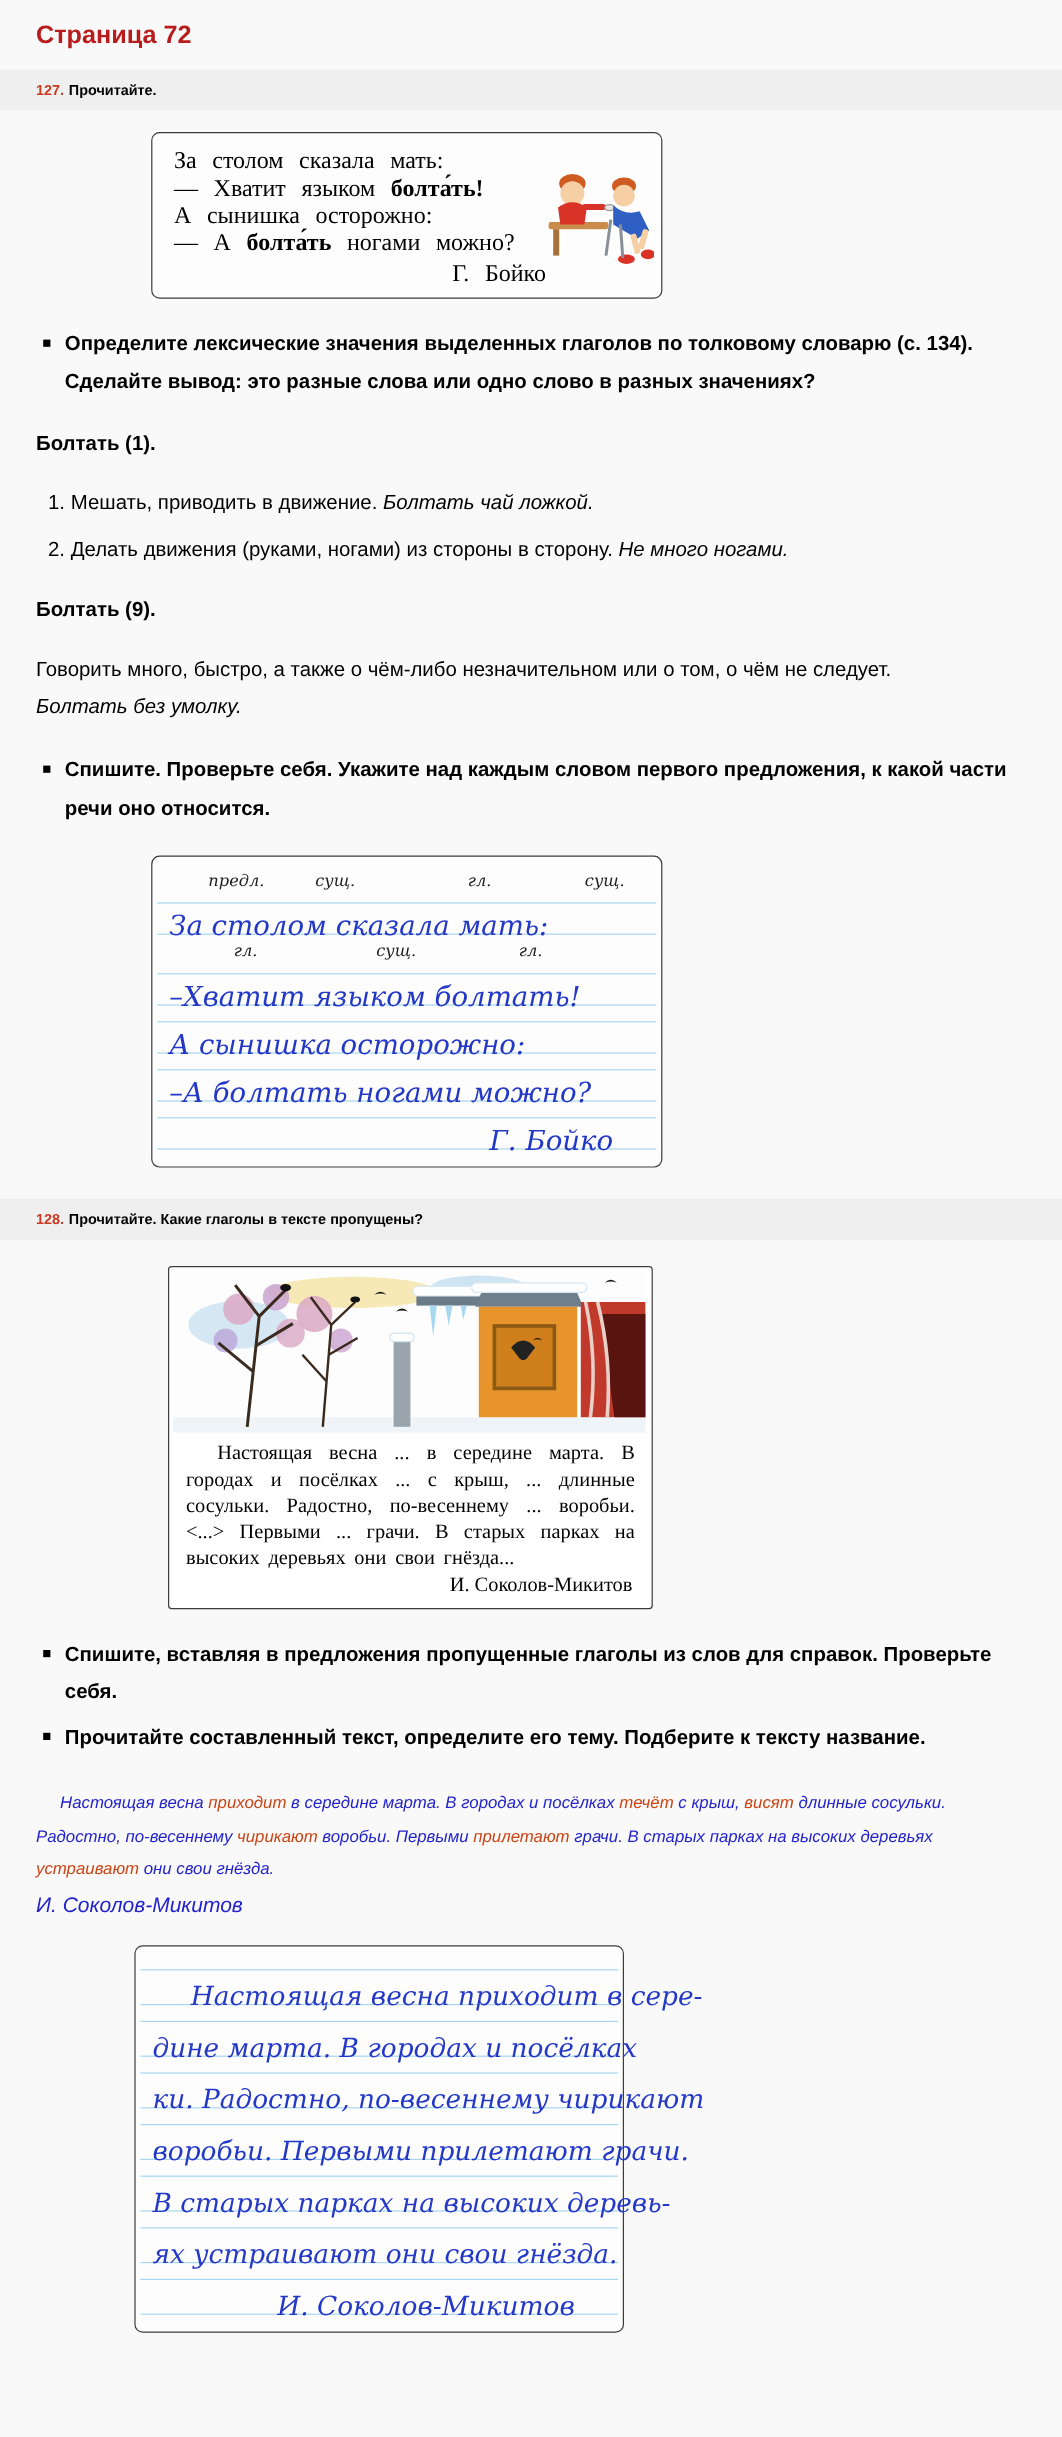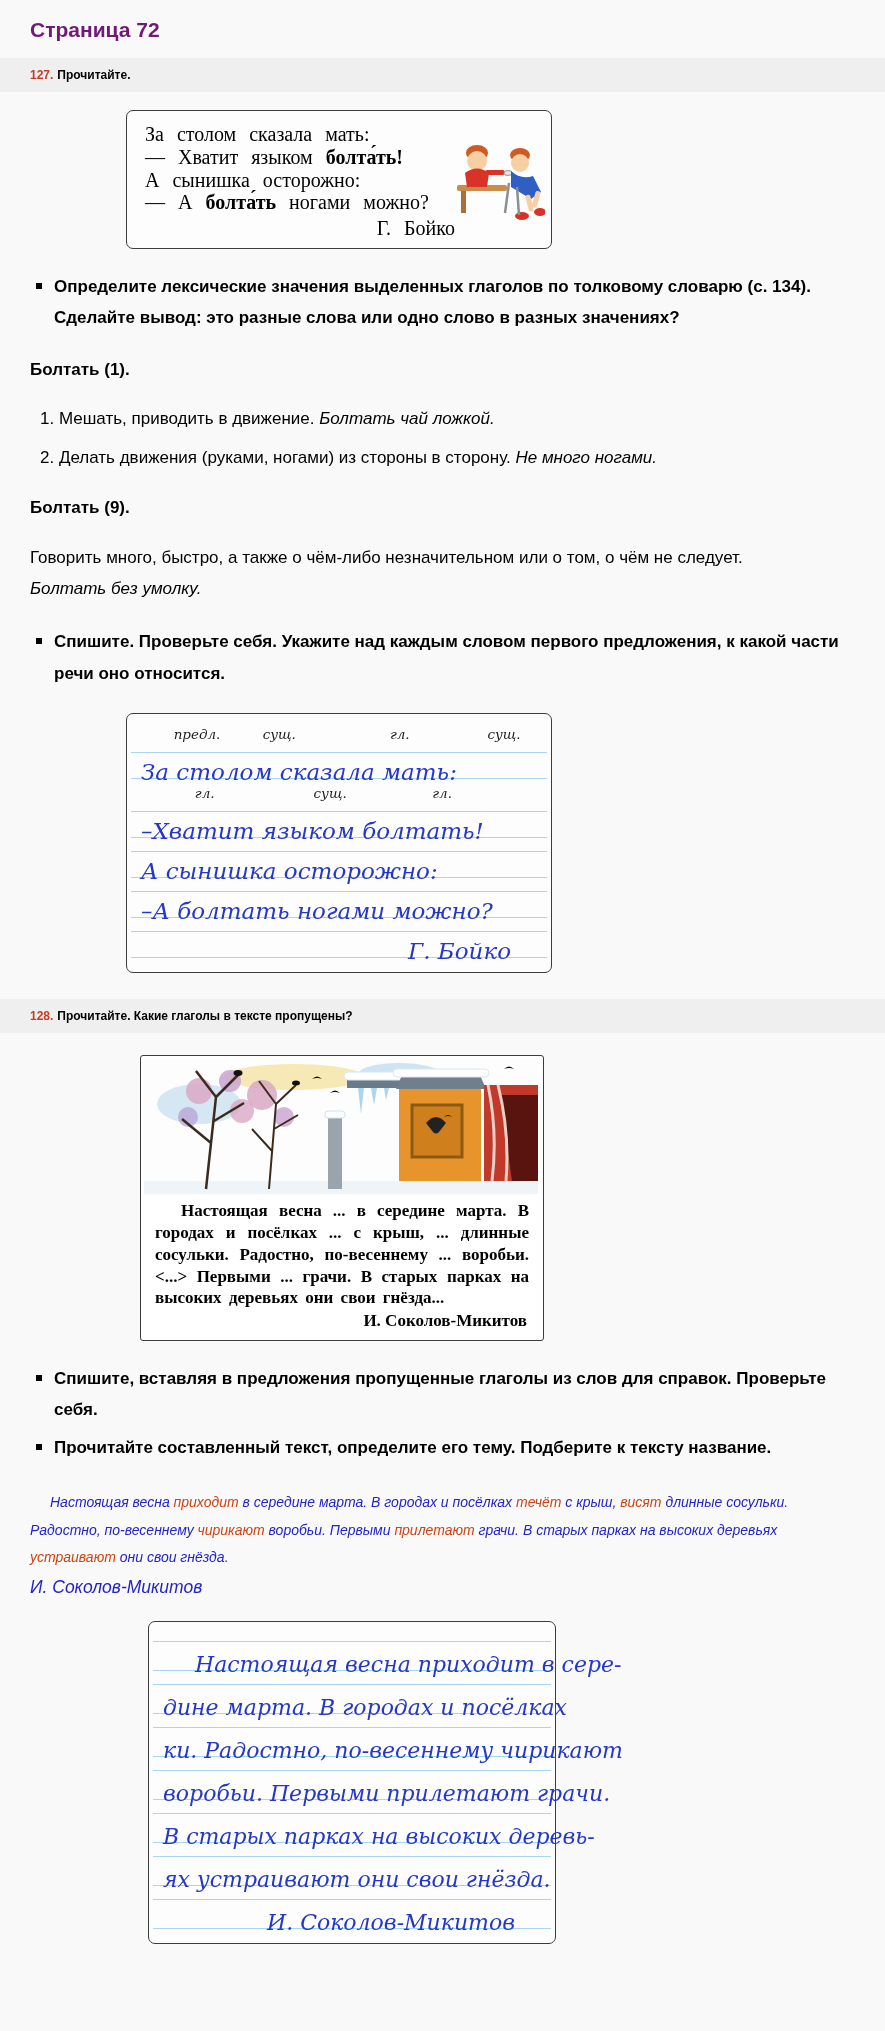--- a/index.html
+++ b/index.html
@@ -1,17 +1,17 @@
 <!DOCTYPE html>
 <html><head>
 <meta charset="utf-8">
 <style>
   html,body{margin:0;padding:0;}
   body{width:885px;background:#f9f9f9;font-family:"Liberation Sans",sans-serif;font-size:17px;color:#000;}
-  .page-title{color:#701a75;font-weight:bold;font-size:21px;margin:18px 0 16px 30px;}
+  .page-title{color:#b91c1c;font-weight:bold;font-size:21px;margin:18px 0 16px 30px;}
   .ex-bar{background:#efefef;padding:10px 30px;font-weight:bold;font-size:12px;}
   .ex-num{color:#c93b22;margin-right:4px;}
   .content{padding:0 30px;}
   .frame{border:1px solid #3c3c3c;border-radius:7px;background:#fdfdfd;}
 
   .poem-box{width:426px;margin:18px 0 6px 96px;display:flex;padding:12px 6px 8px 18px;box-sizing:border-box;}
   .poem-lines{flex:1;font-family:"Liberation Serif","DejaVu Serif",serif;font-size:20px;line-height:1.14;word-spacing:0.4em;}
   .poem-line{white-space:nowrap;}
   .poem-author{text-align:right;padding-right:2px;margin-top:3px;}
   .poem-art{width:88px;flex:none;align-self:center;}
@@ -30,24 +30,24 @@
   .hw-labels span{position:absolute;top:0;}
   .hw-l1-0{left:11%}.hw-l1-1{left:32%}.hw-l1-2{left:62%}.hw-l1-3{left:85%}
   .hw-l2-0{left:16%}.hw-l2-1{left:44%}.hw-l2-2{left:72%}
   .hw-line{position:relative;height:40px;}
   .hw-line::before,.hw-line::after{content:"";position:absolute;left:4px;right:4px;height:1px;background:#a9d6ee;}
   .hw-line::before{top:7px}.hw-line::after{bottom:6px}
   .hw-text{position:absolute;left:14px;bottom:0;font-family:"DejaVu Serif",serif;font-style:italic;font-size:23px;color:#2438c8;white-space:nowrap;z-index:1;}
   .hw-right{left:auto;right:40px;}
   .hw2 .hw-line{height:43px;}
   .hw2 .hw-text{font-size:22px;}
-  .hw2{width:408px;margin-left:118px;}
+  .hw2{width:408px;margin-left:82px;}
   .hw-indent{left:46px;}
 
-  .box2{width:402px;margin:22px 0 10px 110px;border-radius:3px;background:#fff;font-weight:bold;}
+  .box2{width:402px;margin:22px 0 10px 110px;border-radius:3px;background:#fff;}
   .box2-art{padding:3px 3px 0;}
   .box2-art svg{display:block;}
   .box2-text{font-family:"Liberation Serif","DejaVu Serif",serif;font-size:17px;line-height:1.28;text-align:justify;margin:6px 14px 2px;text-indent:26px;word-spacing:0.18em;}
   .box2-author{font-family:"Liberation Serif","DejaVu Serif",serif;font-size:17px;text-align:right;margin:2px 16px 9px;}
 
   .answer{font-style:italic;color:#2323cc;line-height:1.95;margin:26px 0 0;font-size:14px;text-indent:20px;}
   .answer .verb{color:#cc4414;}
   .answer-author{font-style:italic;color:#2323cc;margin:0 0 4px;font-size:17.5px;line-height:1.9;}
 </style>
 </head>

